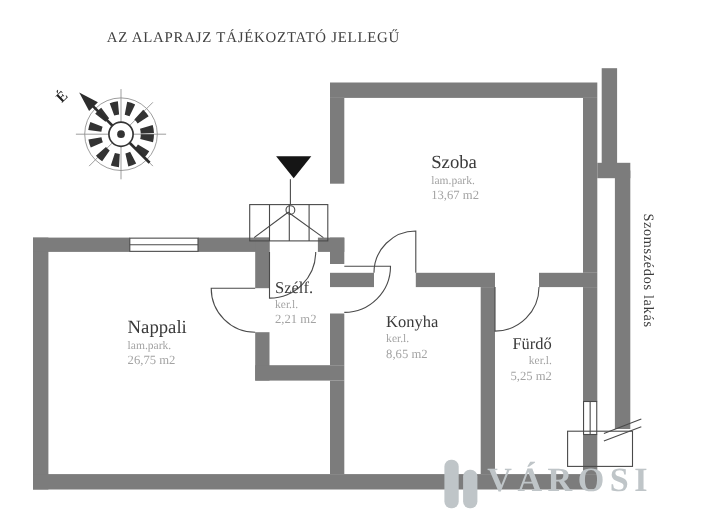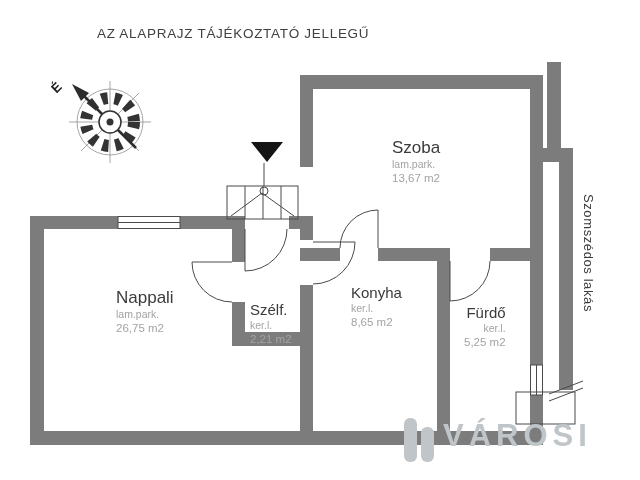--- a/index.html
+++ b/index.html
@@ -1,17 +1,17 @@
 <!DOCTYPE html>
 <html style="--wall: #7c7c7c; --line: #4a4a4a; --text-primary: #3b3b3b; --text-secondary: #a3a3a3; --watermark: #bfc5c8;"><head>
 <meta charset="utf-8">
 <style>
   html,body{margin:0;padding:0;background:#ffffff;}
   .plan{position:relative;width:640px;height:476px;background:#fff;overflow:hidden;
-        font-family:Liberation Sans, sans-serif;}
+        font-family:Liberation Serif, serif;}
   .plan svg{position:absolute;left:0;top:0;}
   .wall{fill:var(--wall,#7c7c7c);}
   .thin{stroke:var(--line,#4a4a4a);stroke-width:1;fill:none;}
   .hair{stroke:#8f8f8f;stroke-width:0.8;fill:none;}
   .needle{stroke:#2d2d2d;stroke-width:2.5;}
   .solidmark{fill:#151515;}
   .wm{fill:var(--watermark,#bfc5c8);}
   .label{position:absolute;white-space:nowrap;color:var(--text-primary,#3b3b3b);}
   .room-label .room-name{font-size:17px;line-height:20px;color:var(--text-primary,#3b3b3b);}
   .room-label.small .room-name{font-size:15px;line-height:18px;}
@@ -112,21 +112,21 @@
   <div class="label disclaimer">AZ  ALAPRAJZ TÁJÉKOZTATÓ JELLEGŰ</div>
 
   <div class="label compass-n">É</div>
 
   <div class="label room-label" style="left:116px;top:288px;">
     <div class="room-name">Nappali</div>
     <div class="room-floor">lam.park.</div>
     <div class="room-area">26,75  m2</div>
   </div>
 
-  <div class="label room-label small" style="left:250px;top:253px;margin-top:48px;">
+  <div class="label room-label small" style="left:250px;top:253px;">
     <div class="room-name">Szélf.</div>
     <div class="room-floor">ker.l.</div>
     <div class="room-area">2,21  m2</div>
   </div>
 
   <div class="label room-label small" style="left:351px;top:284px;">
     <div class="room-name">Konyha</div>
     <div class="room-floor">ker.l.</div>
     <div class="room-area">8,65  m2</div>
   </div>

